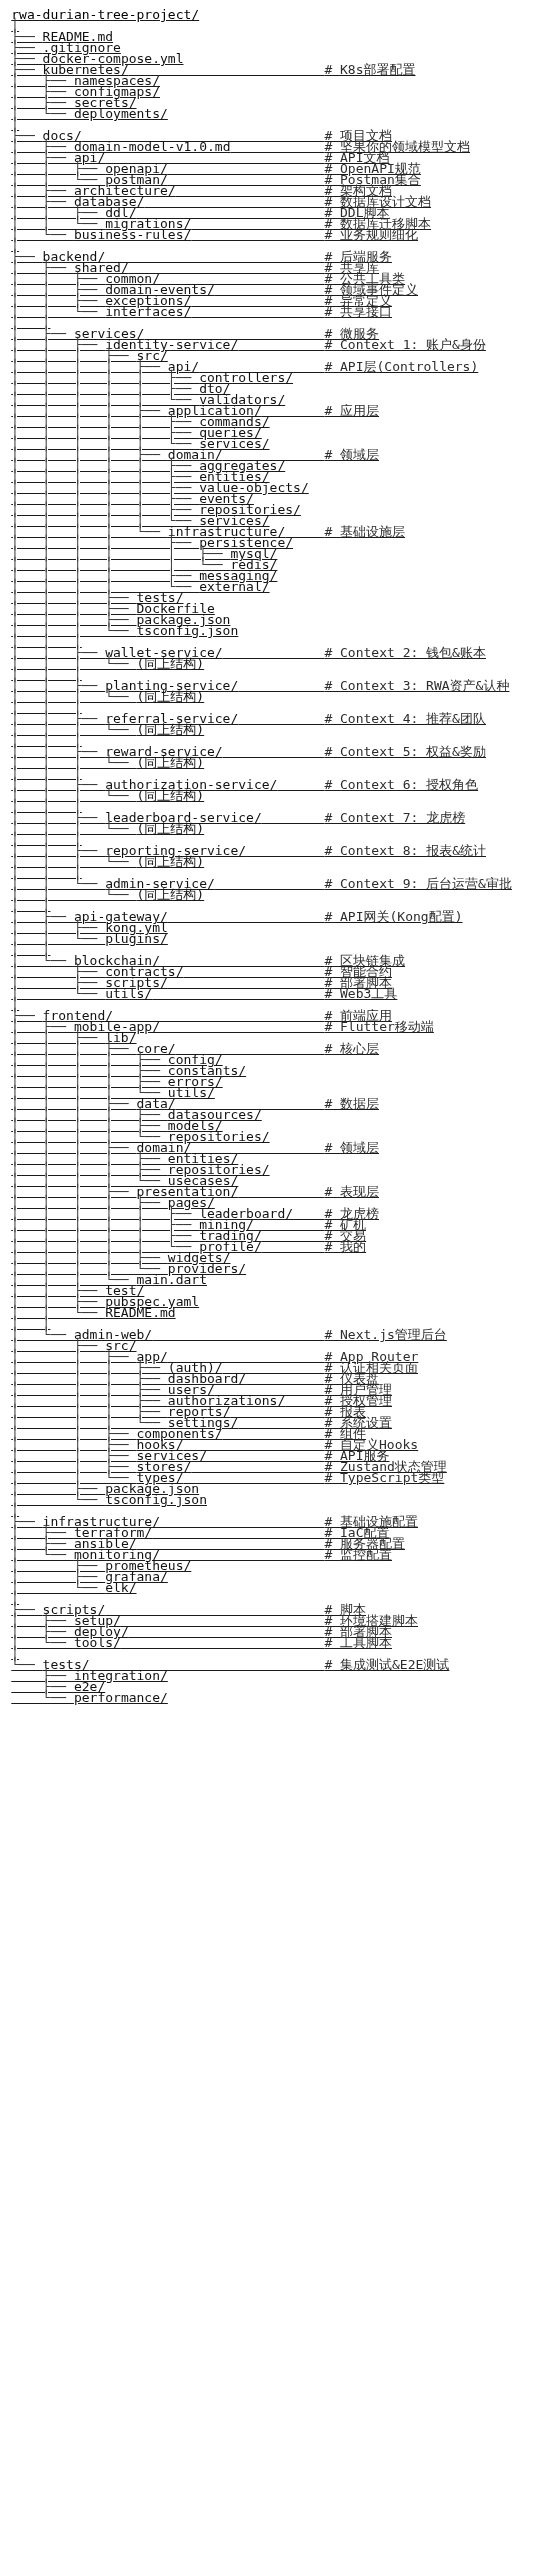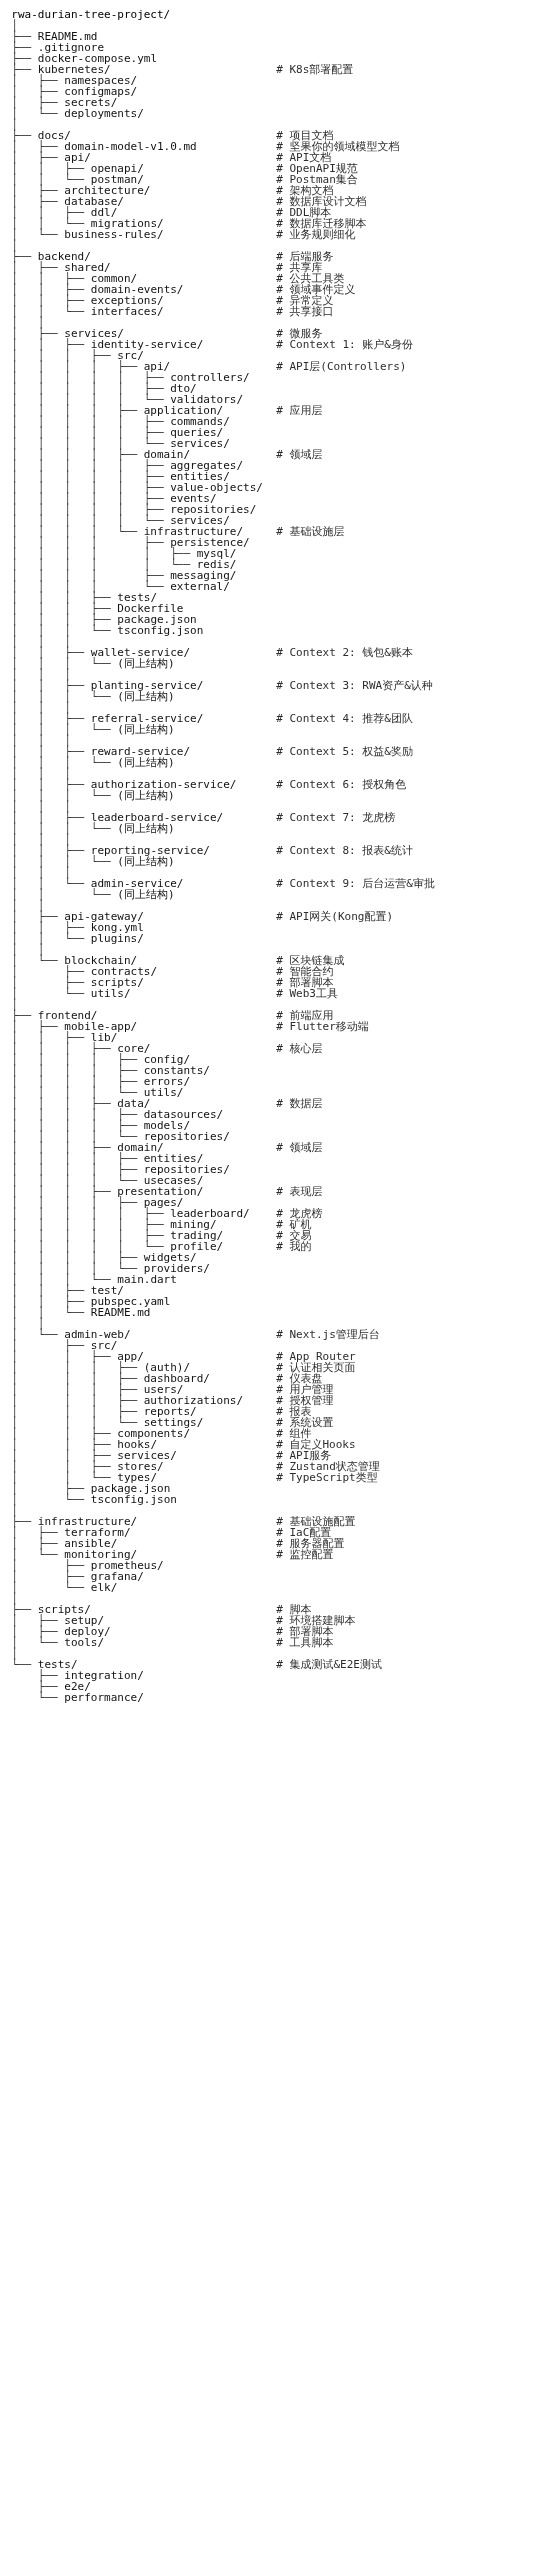--- a/index.html
+++ b/index.html
@@ -6,24 +6,25 @@
     margin: 0;
     padding: 0;
     background: #ffffff;
   }
   body {
     width: 551px;
     font-family: "DejaVu Sans Mono", "Liberation Mono", monospace;
   }
   #tree {
     padding: 9.3px 0 20.6px 11.3px;
-    font-size: 11px;
+    font-size: 13px;
     line-height: 11px;
     color: #1b1b1b;
     white-space: pre;
+    text-decoration: underline;
   }
   .row {
     display: block;
     height: 11px;
     white-space: pre;
   }
   .glyph {
     color: #3c3c3c;
   }
   .name {

